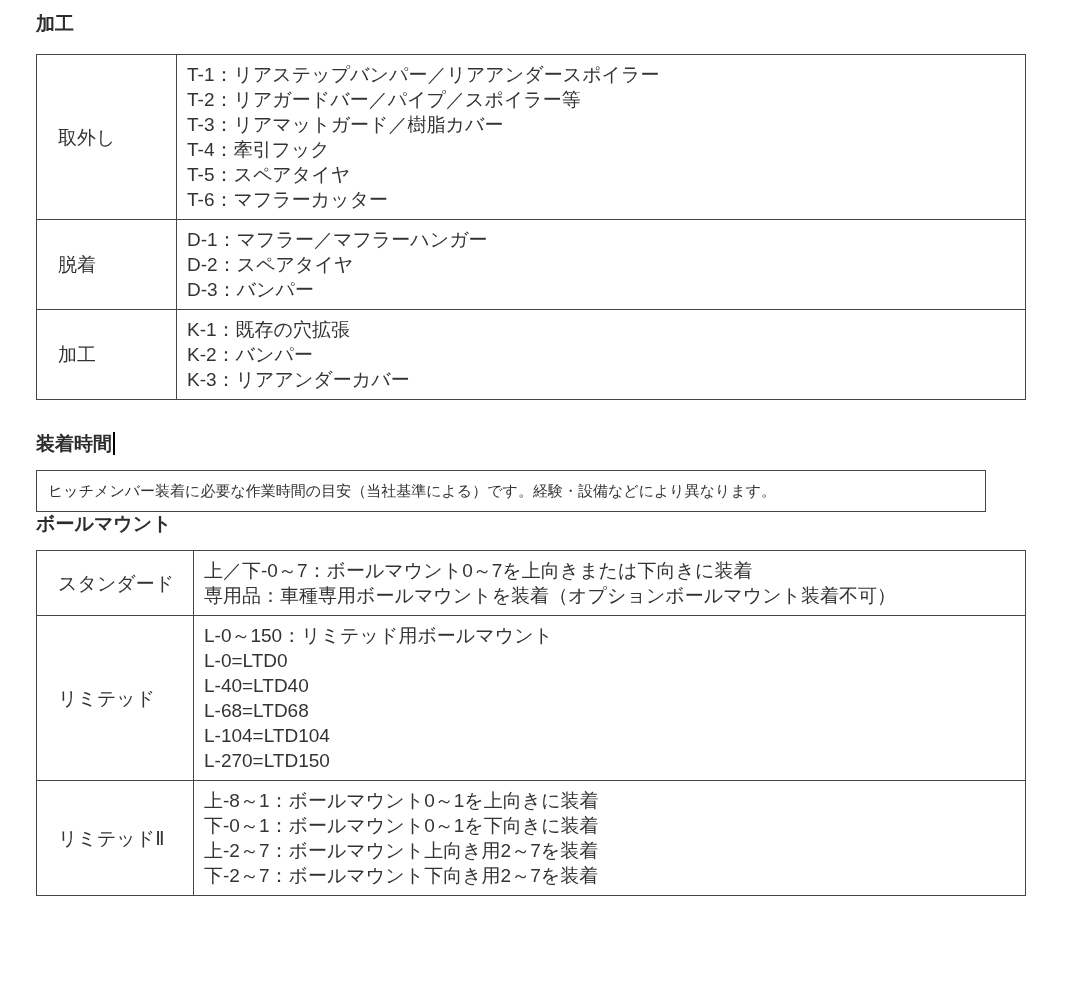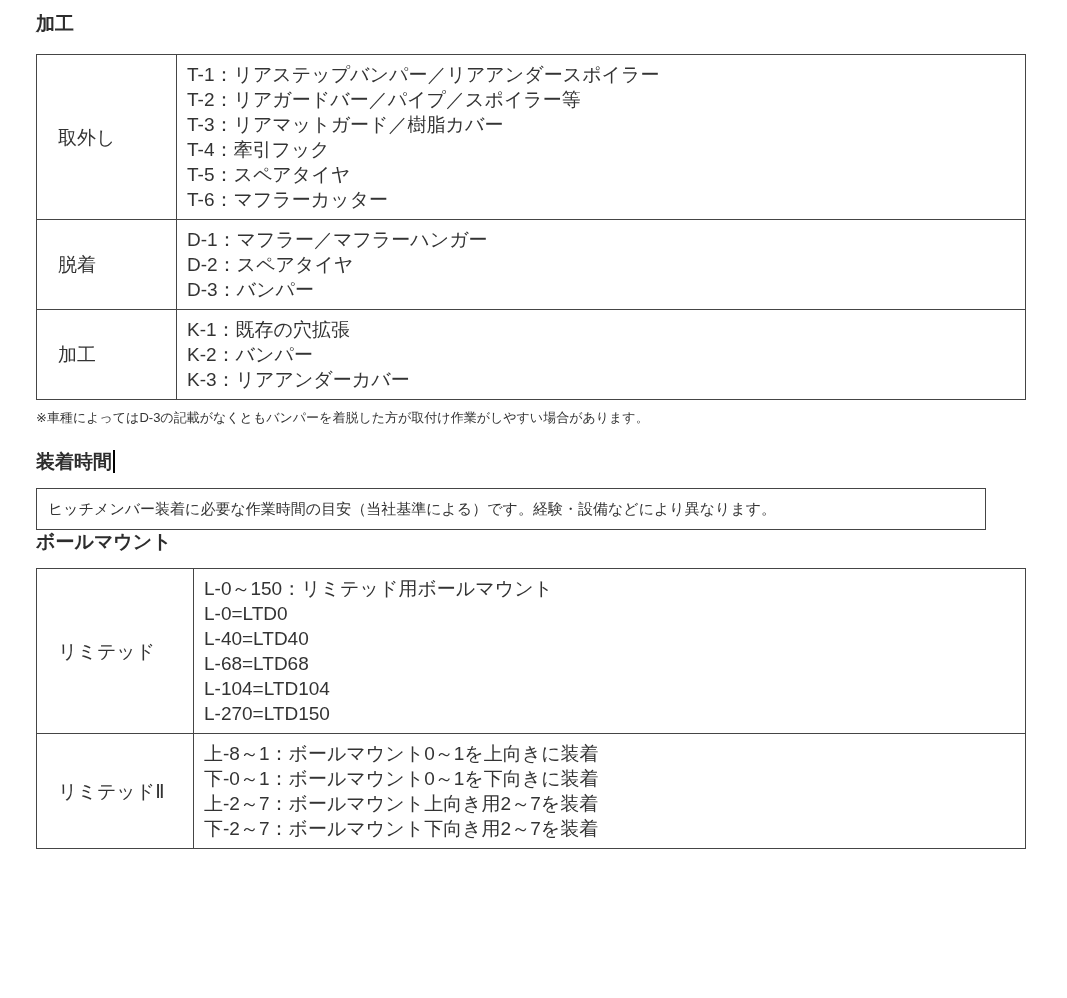--- a/index.html
+++ b/index.html
@@ -46,21 +46,21 @@
   .t1 td.label-cell { width: 140px; }
   .t2 td.label-cell { width: 157px; }
   .items-cell .line { white-space: nowrap; }
   .note {
     font-size: 13px;
     line-height: 17px;
     margin: 9px 0 0 0;
     color: #333333;
   }
   .heading-wrap {
-    margin-top: 24px;
+    margin-top: 32px;
     display: flex;
     align-items: flex-start;
   }
   .caret {
     display: inline-block;
     width: 2px;
     height: 23px;
     background: #000000;
     margin-left: 1px;
   }
@@ -108,35 +108,41 @@
       <td class="label-cell">加工</td>
       <td class="items-cell">
         <div class="line">K-1：既存の穴拡張</div>
         <div class="line">K-2：バンパー</div>
         <div class="line">K-3：リアアンダーカバー</div>
       </td>
     </tr>
   </tbody>
     </table>
 
-  <p class="note">※車種によってはD-3の記載がなくともバンパーを着脱した方が取付け作業がしやすい場合があります。</p>
 
   <div class="heading-wrap">
     <h2 class="sec-title"><span>装着時間</span></h2>
     <span class="caret"></span>
   </div>
 
   <div class="info-box">
     <div class="line">ヒッチメンバー装着に必要な作業時間の目安（当社基準による）です。経験・設備などにより異なります。</div>
   </div>
 
   <h2 class="sec-title ballmount-title">ボールマウント</h2>
 
   <table class="spec-table t2">
     <tbody>
+        <tr>
+      <td class="label-cell">スタンダード</td>
+      <td class="items-cell">
+        <div class="line">上／下-0～7：ボールマウント0～7を上向きまたは下向きに装着</div>
+        <div class="line">専用品：車種専用ボールマウントを装着（オプションボールマウント装着不可）</div>
+      </td>
+    </tr>
     <tr>
       <td class="label-cell">リミテッド</td>
       <td class="items-cell">
         <div class="line">L-0～150：リミテッド用ボールマウント</div>
         <div class="line">L-0=LTD0</div>
         <div class="line">L-40=LTD40</div>
         <div class="line">L-68=LTD68</div>
         <div class="line">L-104=LTD104</div>
         <div class="line">L-270=LTD150</div>
       </td>

